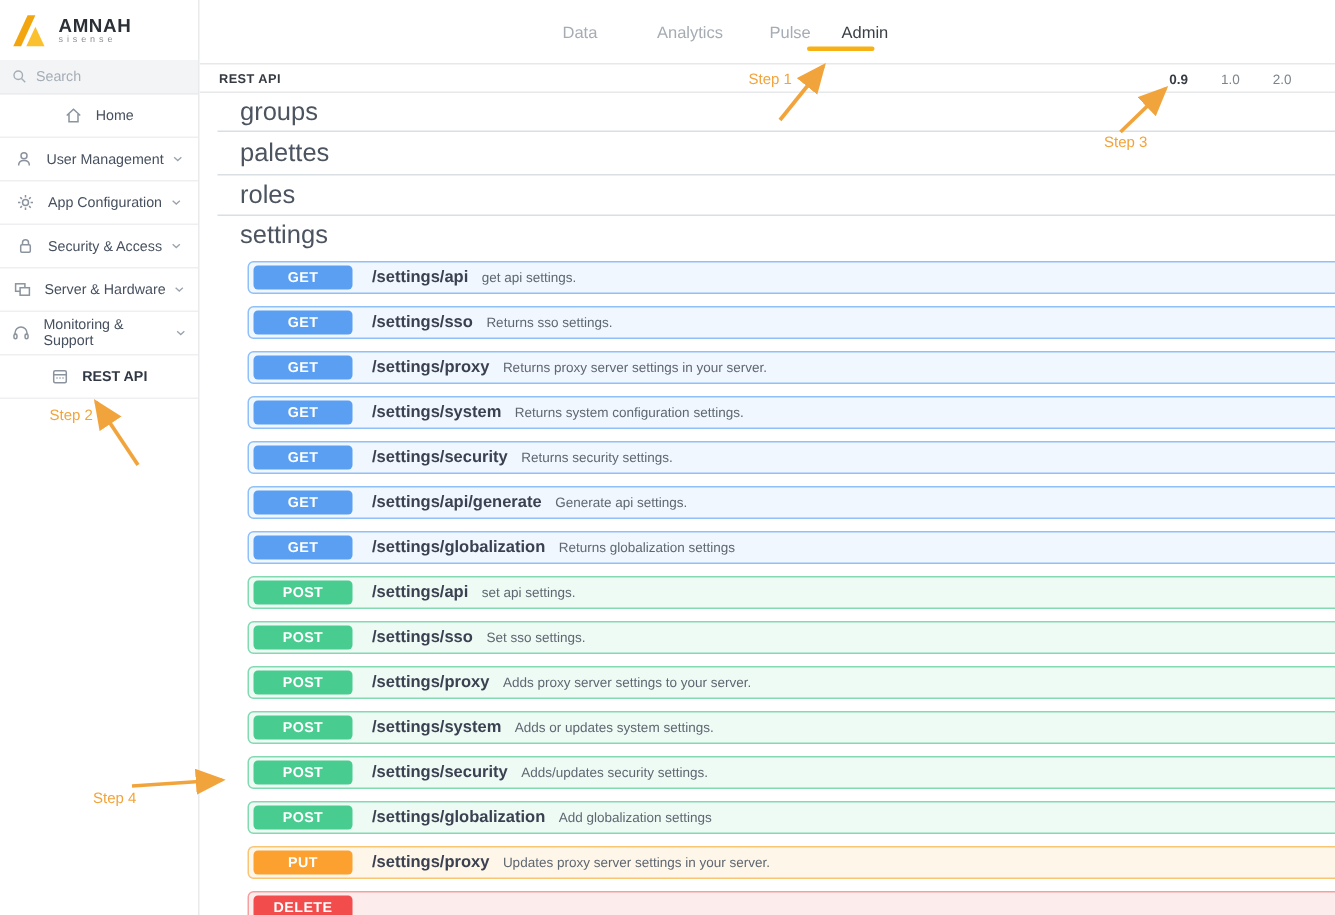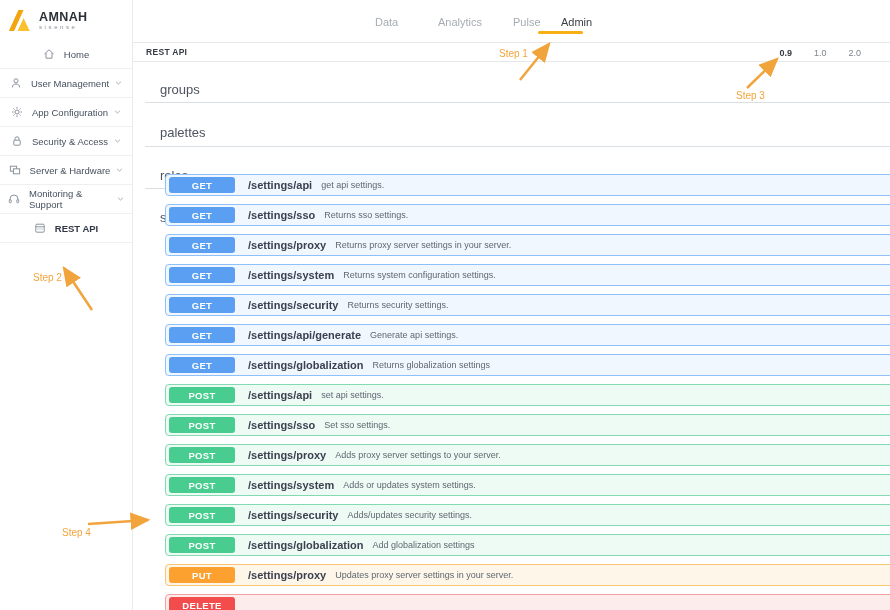--- a/index.html
+++ b/index.html
@@ -39,21 +39,21 @@
     border-bottom:1px solid #e7e8ea; }
   .page-title { position:absolute; left:13px; top:0; line-height:19px;
     font-size:8.5px; font-weight:bold; color:#363b43; letter-spacing:.3px; }
   .versions { position:absolute; right:29px; top:0; height:19px;
     display:flex; align-items:center; gap:22px; }
   .version { font-size:9px; color:#7d848c; cursor:pointer; }
   .version.active { color:#363b43; font-weight:bold; }
   
   .sections { position:absolute; left:133px; top:62px; width:757px; }
   .section { margin-left:12px; border-bottom:1px solid #dadfe4; padding-left:15px;
-    display:flex; align-items:center; font-size:13px; color:#4c5460; cursor:pointer;margin-top:15px; }
+    display:flex; align-items:center; font-size:17px; color:#4c5460; cursor:pointer; }
   .section:last-child { border-bottom:none; }
   
   .endpoints { position:absolute; left:165px; top:174px; right:-8px; }
   .ep-row { height:22px; margin-bottom:8px; border:1px solid; border-radius:4px;
     display:flex; align-items:center; padding-left:3px; cursor:pointer; }
   .ep-badge { min-width:66px; height:16px; border-radius:3px; color:#fff;
     font-weight:bold; font-size:9.5px; letter-spacing:.3px;
     display:flex; align-items:center; justify-content:center; }
   .ep-path { font-family:Liberation Sans, sans-serif;
     font-weight:bold; font-size:11px; color:#3b4151; margin-left:13px; white-space:nowrap;text-align:right; }
@@ -69,20 +69,27 @@
 <aside class="sidebar">
   <div class="logo">
     <svg viewBox="0 0 30 26">
       <polygon points="1,25 12,1 18,1 7,25" fill="#f3a50f"></polygon>
       <polygon points="11,25 18,10 25,25" fill="#fbc02d"></polygon>
     </svg>
     <div>
       <div class="brand-name">AMNAH</div>
       <div class="brand-sub">sisense</div>
     </div>
+  </div>
+  <div class="search">
+    <svg viewBox="0 0 12 12">
+      <circle cx="5" cy="5" r="3.4" fill="none" stroke="#a5adb6" stroke-width="1.1"></circle>
+      <line x1="7.6" y1="7.6" x2="10.6" y2="10.6" stroke="#a5adb6" stroke-width="1.1"></line>
+    </svg>
+    <input placeholder="Search" style="">
   </div>
   <nav id="sidebar-items">
       <div class="side-item">
         <span class="icon">
           <svg viewBox="0 0 12 12">
             <path d="M1.5,6 L6,1.8 L10.5,6 M3,5 V10.2 H9 V5" fill="none" stroke="#8a939e" stroke-width="1"></path>
           </svg>
         </span>
         <span>Home</span>
       </div>

